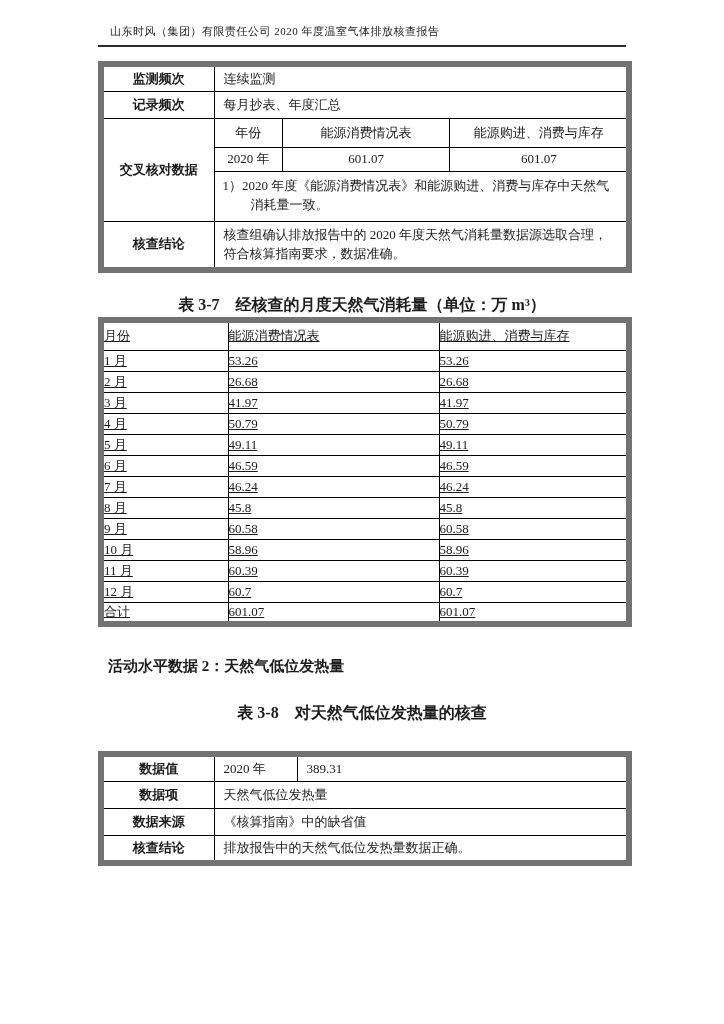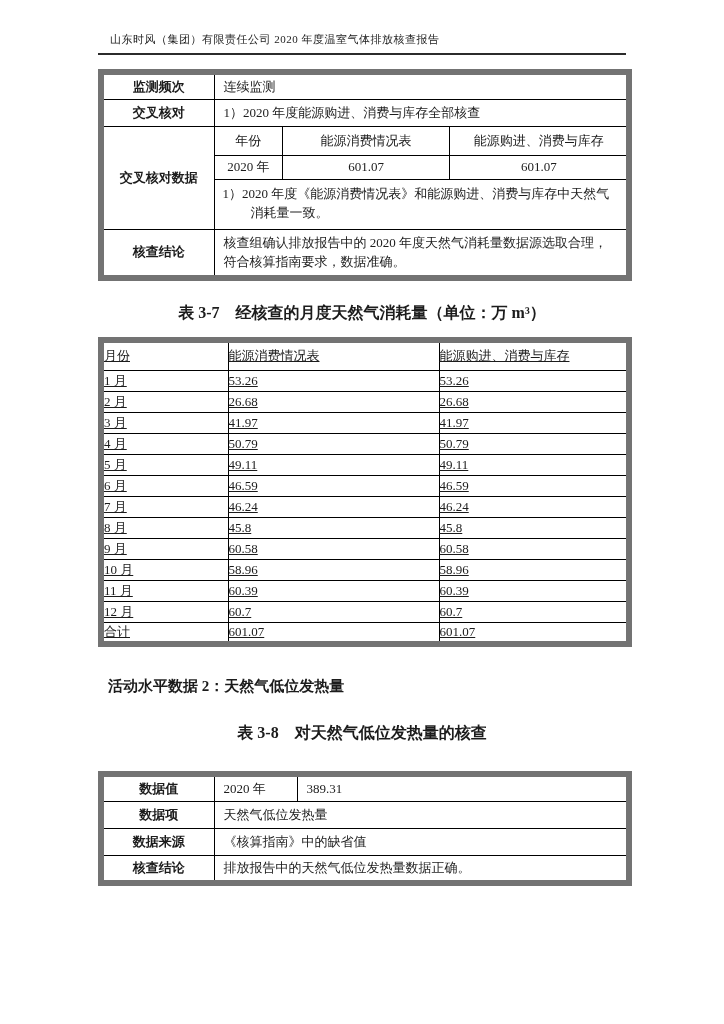--- a/index.html
+++ b/index.html
@@ -3,21 +3,21 @@
 <meta charset="utf-8">
 <style>
   * { margin:0; padding:0; box-sizing:border-box; }
   html,body { background:#ffffff; }
   body {
     width:724px; height:1024px;
     font-family:"Liberation Serif","DejaVu Serif",serif;
     color:#1c1c1c;
     position:relative;
   }
-  .content { width:528px; margin-left:98px; padding-top:32px; }
+  .content { width:528px; margin-left:98px; padding-top:24px; }
 
   .doc-header {
     font-size:11px;
     letter-spacing:.5px;
     padding:0 0 6px 12px;
     border-bottom:2px solid #2b2b2b;
     margin-bottom:14px;
     white-space:nowrap;
   }
 
@@ -44,21 +44,21 @@
   .nested .note {
     text-align:left;
     padding:4px 8px 6px 36px;
     text-indent:-28px;
     line-height:1.5;
     height:44px;
   }
 
   
   .tbl-title { text-align:center; font-weight:bold; font-size:16px; }
-  .t37-title { margin-top:22px; margin-bottom:13px; }
+  .t37-title { margin-top:22px; margin-bottom:1px; }
   .section-heading { font-weight:bold; font-size:15px; margin-top:30px; padding-left:10px; }
   .t38-title { margin-top:27px; margin-bottom:27px; }
 
   
   .tbl-37 tr.h37 { height:31px; }
   .tbl-37 tr.d37 { height:21px; }
   .tbl-37 td { text-align:left;text-decoration:underline; }
 
   
   .tbl-38 tr { height:27px; }
@@ -80,22 +80,22 @@
     <colgroup>
         <col style="width:113px">
         <col style="width:415px">
       </colgroup>
     <tbody>
         <tr class="r">
       <td class="lbl">监测频次</td>
       <td class="val">连续监测</td>
     </tr>
     <tr class="r">
-      <td class="lbl">交叉核对</td>
-      <td class="val">1）2020 年度能源购进、消费与库存全部核查</td>
+      <td class="lbl">记录频次</td>
+      <td class="val">每月抄表、年度汇总</td>
     </tr>
     <tr>
       <td class="lbl">交叉核对数据</td>
       <td class="cell-nested">
         <table class="nested">
           <colgroup>
                 <col style="width:68px">
                 <col style="width:167px">
                 <col style="width:178px">
               </colgroup>

